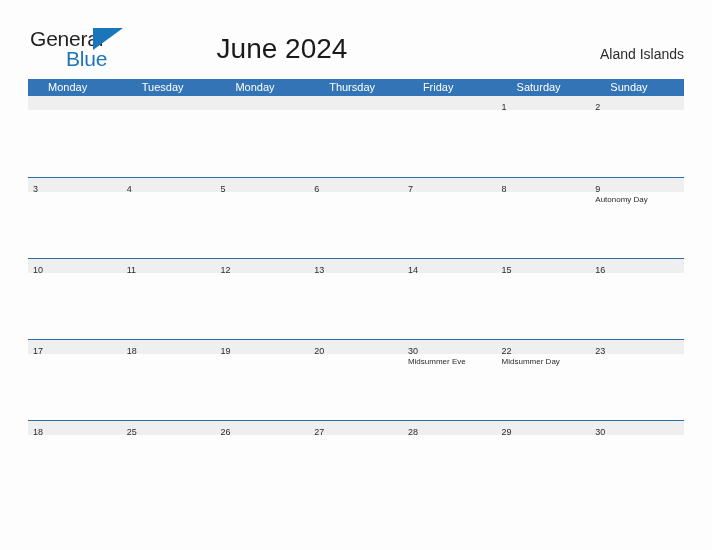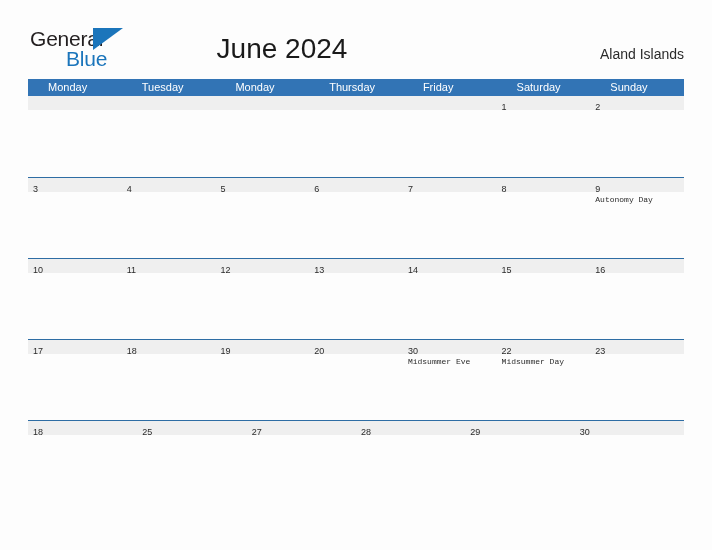--- a/index.html
+++ b/index.html
@@ -144,21 +144,21 @@
   }
   .day-events {
     padding-left: 5px;
     padding-top: 2px;
     box-sizing: border-box;
   }
   .event {
     font-size: 8px;
     line-height: 11px;
     color: #2b2b2b;
-    font-family: Liberation Mono, monospace;
+    font-family: Liberation Sans, sans-serif;
     white-space: nowrap;
   }
   .empty-band {
     height: 14px;
     background: #efefef;
   }
 </style>
 </head>
 <body>
 
@@ -297,20 +297,23 @@
           </div>
         </div>
         <div class="week-row">
           <div class="day-cell">
             <div class="day-band"><span class="day-num">18</span></div>
           </div>
           <div class="day-cell">
             <div class="day-band"><span class="day-num">25</span></div>
           </div>
           <div class="day-cell">
+            <div class="day-band"><span class="day-num">26</span></div>
+          </div>
+          <div class="day-cell">
             <div class="day-band"><span class="day-num">27</span></div>
           </div>
           <div class="day-cell">
             <div class="day-band"><span class="day-num">28</span></div>
           </div>
           <div class="day-cell">
             <div class="day-band"><span class="day-num">29</span></div>
           </div>
           <div class="day-cell">
             <div class="day-band"><span class="day-num">30</span></div>

